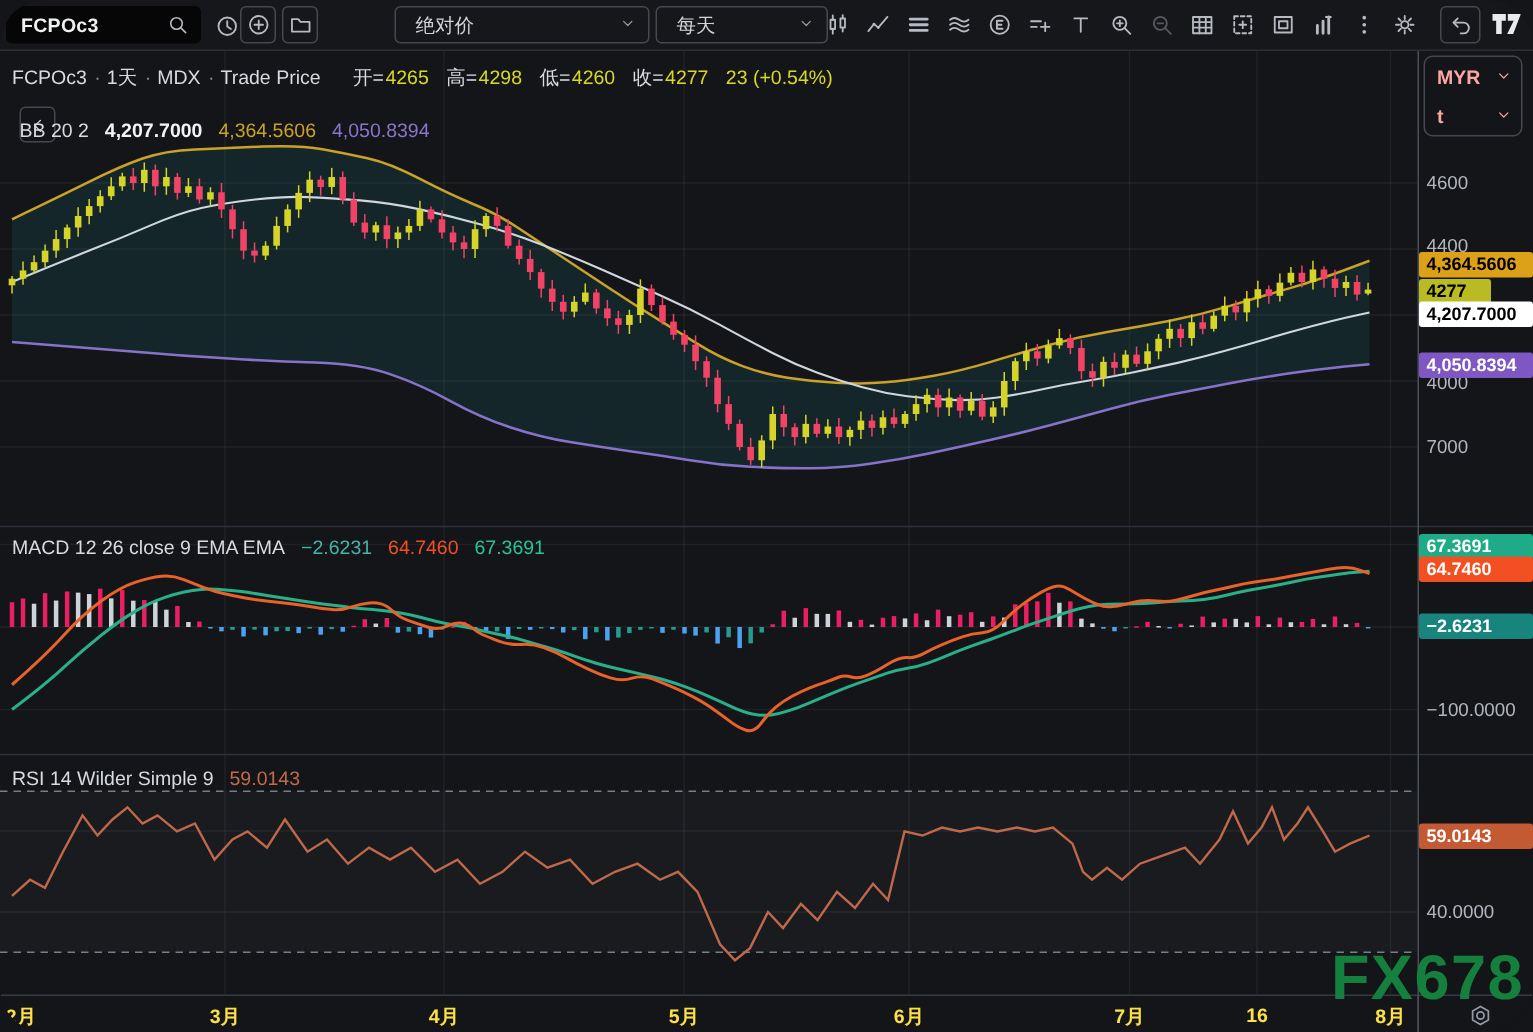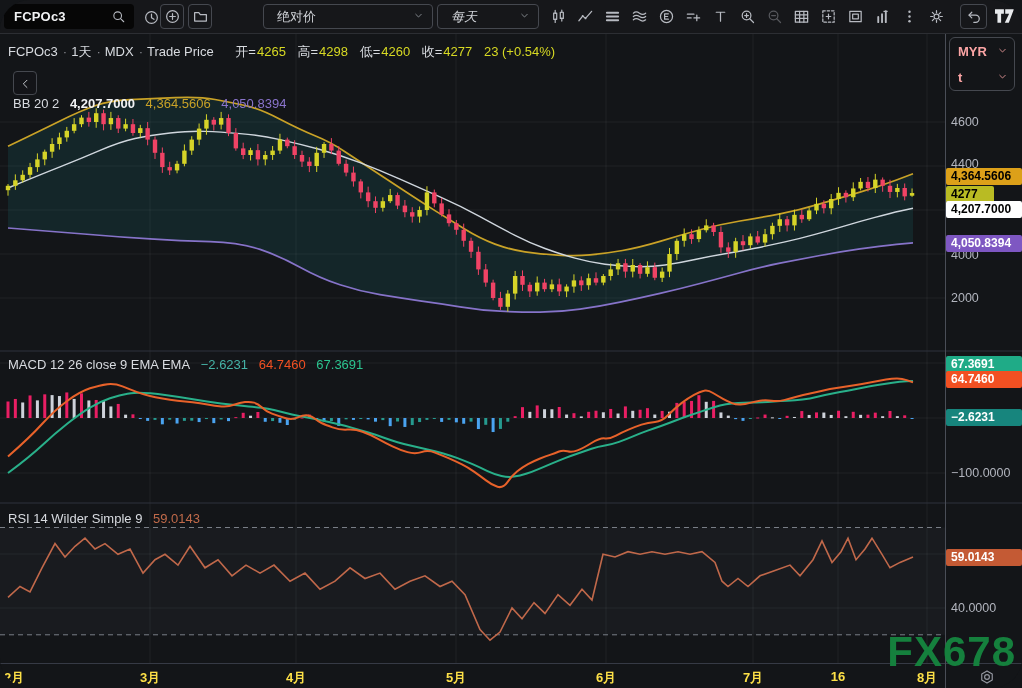--- a/index.html
+++ b/index.html
@@ -18,21 +18,21 @@
   #undo-btn{position:absolute;left:960px;top:4px;width:27px;height:25px;}
   #tv-logo{position:absolute;left:993px;top:6px;width:24px;height:20px;}
   
   .legend{position:absolute;z-index:25;font-size:13px;color:#d8dbe0;white-space:nowrap;}
   .legend span{margin-right:7px;}
   #sym-info{left:8px;top:43px;font-size:13px;}
   #sym-info .lab{color:#d8dbe0;margin-right:1px;}
   #sym-info .val{color:#d7d923;margin-right:8px;font-weight:400;}
   #sym-info .dot{color:#8a8d93;margin:0 4px;}
   #back-btn{position:absolute;left:13px;top:71px;width:22px;height:22px;border:1px solid #45484f;border-radius:4px;display:flex;align-items:center;justify-content:center;color:#cfd2d8;z-index:25;background:rgba(19,21,24,.4);}
-  #bb-legend{left:13px;top:96px;}
+  #bb-legend{left:13px;top:79px;}
   #bb-legend .v-mid{color:#f2f3f5;font-weight:700;}
   #bb-legend .v-up{color:#c9a227;}
   #bb-legend .v-lo{color:#8a74cc;}
   #macd-legend{left:8px;top:357px;}
   #macd-legend .v-h{color:#45b3a7;}
   #macd-legend .v-m{color:#f25022;}
   #macd-legend .v-s{color:#2bc48f;}
   #rsi-legend{left:8px;top:511px;}
   #rsi-legend .v-r{color:#c06a4a;}
   
@@ -468,21 +468,21 @@
           </svg>
         </span>
     </div>
     <div id="tb-left-icons"></div>
     <div class="dd" id="dd-price" style="left:263px;width:170px;align-items:center;">
       <span>绝对价</span>
       <span class="ddchev"><svg width="11" height="11" viewBox="0 0 18 18" fill="none" stroke="currentColor" stroke-width="1.3" stroke-linecap="round" stroke-linejoin="round">
             <path d="M4.5 7l4.5 4.5L13.5 7"></path>
           </svg></span>
     </div>
-    <div class="dd" id="dd-interval" style="left:437px;width:102px;font-style:italic;">
+    <div class="dd" id="dd-interval" style="left:437px;width:115px;">
       <span>每天</span>
       <span class="ddchev"><svg width="11" height="11" viewBox="0 0 18 18" fill="none" stroke="currentColor" stroke-width="1.3" stroke-linecap="round" stroke-linejoin="round">
             <path d="M4.5 7l4.5 4.5L13.5 7"></path>
           </svg></span>
     </div>
     <div id="tb-icons">
         <div class="tbi">
           <svg width="17" height="17" viewBox="0 0 18 18" fill="none" stroke="currentColor" stroke-width="1.3" stroke-linecap="round" stroke-linejoin="round">
             <path d="M5.5 2.5v3.2M5.5 11.8v3.5M12.5 2.2v2.5M12.5 10.8v3"></path>
             <rect x="3.9" y="5.5" width="3.2" height="6.5"></rect>
@@ -650,21 +650,21 @@
       <span class="ddchev"><svg width="11" height="11" viewBox="0 0 18 18" fill="none" stroke="currentColor" stroke-width="1.3" stroke-linecap="round" stroke-linejoin="round">
             <path d="M4.5 7l4.5 4.5L13.5 7"></path>
           </svg></span>
     </div>
   </div>
 
   <div id="axis-items">
       <div class="tick" style="top: 122px;">4600</div>
       <div class="tick" style="top: 164px; text-align: right;">4400</div>
       <div class="tick" style="top: 255px; text-align: right;">4000</div>
-      <div class="tick" style="top: 298px;">2000</div>
+      <div class="tick" style="top: 298px;">7000</div>
       <div class="tick" style="top: 473px;">−100.0000</div>
       <div class="tick" style="top: 608px;">40.0000</div>
       <div class="tag" style="top: 167.5px; background: rgb(220, 160, 25); color: rgb(0, 0, 0); width: 76px;">4,364.5606</div>
       <div class="tag" style="top: 185.5px; background: rgb(185, 187, 35); color: rgb(0, 0, 0); width: 48px;">4277</div>
       <div class="tag" style="top: 200.5px; background: rgb(255, 255, 255); color: rgb(0, 0, 0); width: 76px;">4,207.7000</div>
       <div class="tag" style="top: 234.5px; background: rgb(126, 87, 194); color: rgb(255, 255, 255); width: 76px;">4,050.8394</div>
       <div class="tag" style="top: 355.5px; background: rgb(31, 171, 135); color: rgb(255, 255, 255); width: 76px;">67.3691</div>
       <div class="tag" style="top: 370.5px; background: rgb(242, 80, 34); color: rgb(255, 255, 255); width: 76px;">64.7460</div>
       <div class="tag" style="top: 408.5px; background: rgb(23, 133, 125); color: rgb(255, 255, 255); width: 76px;">−2.6231</div>
       <div class="tag" style="top: 548.5px; background: rgb(196, 90, 52); color: rgb(255, 255, 255); width: 76px;">59.0143</div>

